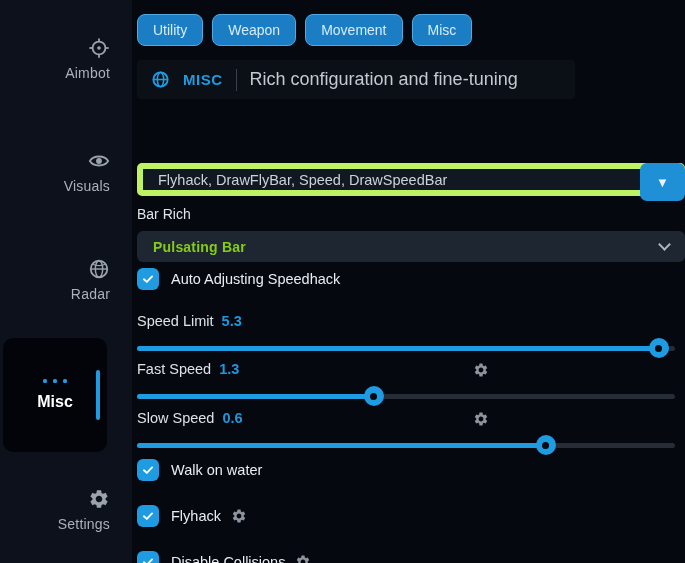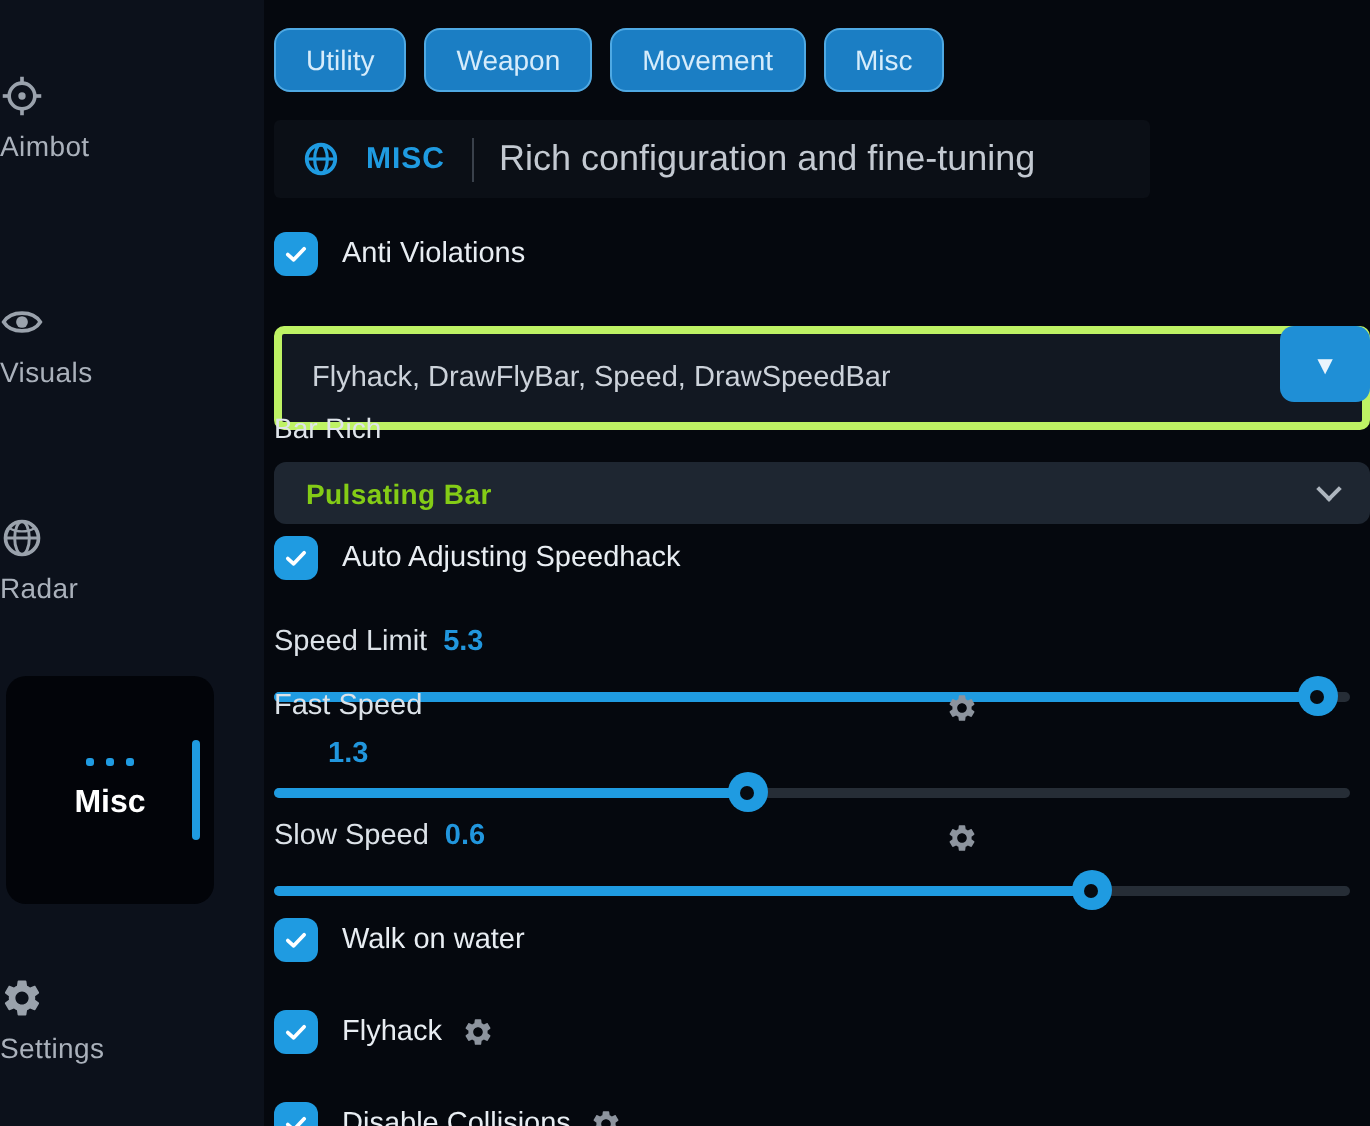--- a/index.html
+++ b/index.html
@@ -8,21 +8,21 @@
     position:relative; width:685px; height:563px; overflow:hidden;
     background:#05080e;
     font-family:"Liberation Sans","DejaVu Sans",sans-serif;
     color:#e6ebf0;
   }
   
   .sidebar {
     position:absolute; left:0; top:0; width:132px; height:563px;
     background:#0c111b;
   }
-  .side-item { position:absolute; left:0; width:110px; display:flex; flex-direction:column; align-items:flex-start; gap:6px; cursor:pointer; }
+  .side-item { position:absolute; left:0; width:110px; display:flex; flex-direction:column; align-items:flex-end; gap:6px; cursor:pointer; }
   .side-item .lbl { font-size:14px; color:#aab1bb; letter-spacing:.2px; }
   .side-icon { width:22px; height:22px; display:block; }
   .misc-box {
     position:absolute; left:3px; top:338px; width:104px; height:114px;
     background:#020409; border-radius:10px;
   }
   .misc-inner { position:absolute; left:0; top:0; width:100%; height:100%;
     display:flex; flex-direction:column; align-items:center; justify-content:center; gap:10px; cursor:pointer; }
   .misc-inner .lbl { font-size:16px; font-weight:bold; color:#ffffff; }
   .dots { display:flex; gap:6px; }
@@ -49,22 +49,22 @@
   
   .chk-row { position:absolute; left:0; display:flex; align-items:center; gap:12px; }
   .chk {
     width:22px; height:22px; border-radius:6px; background:#1f9be1;
     display:flex; align-items:center; justify-content:center; cursor:pointer; flex:0 0 auto;
   }
   .chk svg { width:14px; height:14px; }
   .chk-lbl { font-size:14.5px; color:#e8edf2; }
   
   .sel {
-    position:absolute; left:0; top:163px; width:548px; height:52px;
-    background:#121822; border:4px solid #bef264; border-radius:5px;
+    position:absolute; left:0; top:163px; width:548px; height:33px;
+    background:#121822; border:6px solid #bef264; border-radius:5px;
     display:flex; align-items:center; padding:0 50px 0 15px; cursor:pointer;
   }
   .sel-text { font-size:14.5px; color:#ccd2da; white-space:nowrap; overflow:hidden; }
   .sel-btn {
     position:absolute; right:0; top:163px; width:45px; height:38px;
     background:#1f8fd6; border:none; border-radius:7px;
     color:#eaf5fd; font-size:13px; cursor:pointer; font-family:inherit;
   }
   .field-lbl { position:absolute; left:0; font-size:14px; color:#dfe4ea; }
   .drop {
@@ -161,28 +161,20 @@
     <svg width="19" height="19" viewBox="0 0 24 24">
       <circle cx="12" cy="12" r="9" fill="none" stroke="#1f9be1" stroke-width="2.4"></circle>
       <ellipse cx="12" cy="12" rx="4" ry="9" fill="none" stroke="#1f9be1" stroke-width="2"></ellipse>
       <line x1="3" y1="12" x2="21" y2="12" stroke="#1f9be1" stroke-width="2"></line>
     </svg>
     <span class="hdr-title">MISC</span>
     <span class="hdr-sep"></span>
     <span class="hdr-sub">Rich configuration and fine-tuning</span>
   </div>
 
-  <div class="chk-row" style="top:116px;">
-    <span class="chk">
-      <svg viewBox="0 0 24 24">
-          <polyline points="5,12.5 10,17 19,7.5" fill="none" stroke="#ffffff" stroke-width="3.2" stroke-linecap="round" stroke-linejoin="round"></polyline>
-        </svg>
-    </span>
-    <span class="chk-lbl">Anti Violations</span>
-  </div>
 
   <div class="sel">
     <span class="sel-text">Flyhack, DrawFlyBar, Speed, DrawSpeedBar</span>
   </div>
   <button class="sel-btn">
     <span>▼</span>
   </button>
 
   <span class="field-lbl" style="top:206px;">Bar Rich</span>
   <div class="drop">
@@ -204,21 +196,21 @@
     <span class="slider-val">5.3</span>
   </div>
   <div class="slider" style="top:338px;">
     <span class="track"></span>
     <span class="fill" style="width: 97%;"></span>
     <span class="thumb" style="left: 97%;">
         <i></i>
       </span>
   </div>
 
-  <div class="slider-lbl-row" style="top:345px;flex-direction:column;">
+  <div class="slider-lbl-row" style="top:361px;">
     <span class="slider-lbl">Fast Speed</span>
     <span class="slider-val">1.3</span>
     <svg class="gear gear-abs" viewBox="0 0 24 24">
       <path fill="#8d949e" d="M19.14,12.94c0.04-0.3,0.06-0.61,0.06-0.94c0-0.32-0.02-0.64-0.07-0.94l2.03-1.58c0.18-0.14,0.23-0.41,0.12-0.61l-1.92-3.32c-0.12-0.22-0.37-0.29-0.59-0.22l-2.39,0.96c-0.5-0.38-1.03-0.7-1.62-0.94L14.4,2.81c-0.04-0.24-0.24-0.41-0.48-0.41h-3.84c-0.24,0-0.43,0.17-0.47,0.41L9.25,5.35C8.66,5.59,8.12,5.92,7.63,6.29L5.24,5.33c-0.22-0.08-0.47,0-0.59,0.22L2.74,8.87C2.62,9.08,2.66,9.34,2.86,9.48l2.03,1.58C4.84,11.36,4.8,11.69,4.8,12s0.02,0.64,0.07,0.94l-2.03,1.58c-0.18,0.14-0.23,0.41-0.12,0.61l1.92,3.32c0.12,0.22,0.37,0.29,0.59,0.22l2.39-0.96c0.5,0.38,1.03,0.7,1.62,0.94l0.36,2.54c0.05,0.24,0.24,0.41,0.48,0.41h3.84c0.24,0,0.44-0.17,0.47-0.41l0.36-2.54c0.59-0.24,1.13-0.56,1.62-0.94l2.39,0.96c0.22,0.08,0.47,0,0.59-0.22l1.92-3.32c0.12-0.22,0.07-0.47-0.12-0.61L19.14,12.94z M12,15.6c-1.98,0-3.6-1.62-3.6-3.6s1.62-3.6,3.6-3.6s3.6,1.62,3.6,3.6S13.98,15.6,12,15.6z"></path>
     </svg>
   </div>
   <div class="slider" style="top:386px;">
     <span class="track"></span>
     <span class="fill" style="width: 44%;"></span>
     <span class="thumb" style="left: 44%;">

